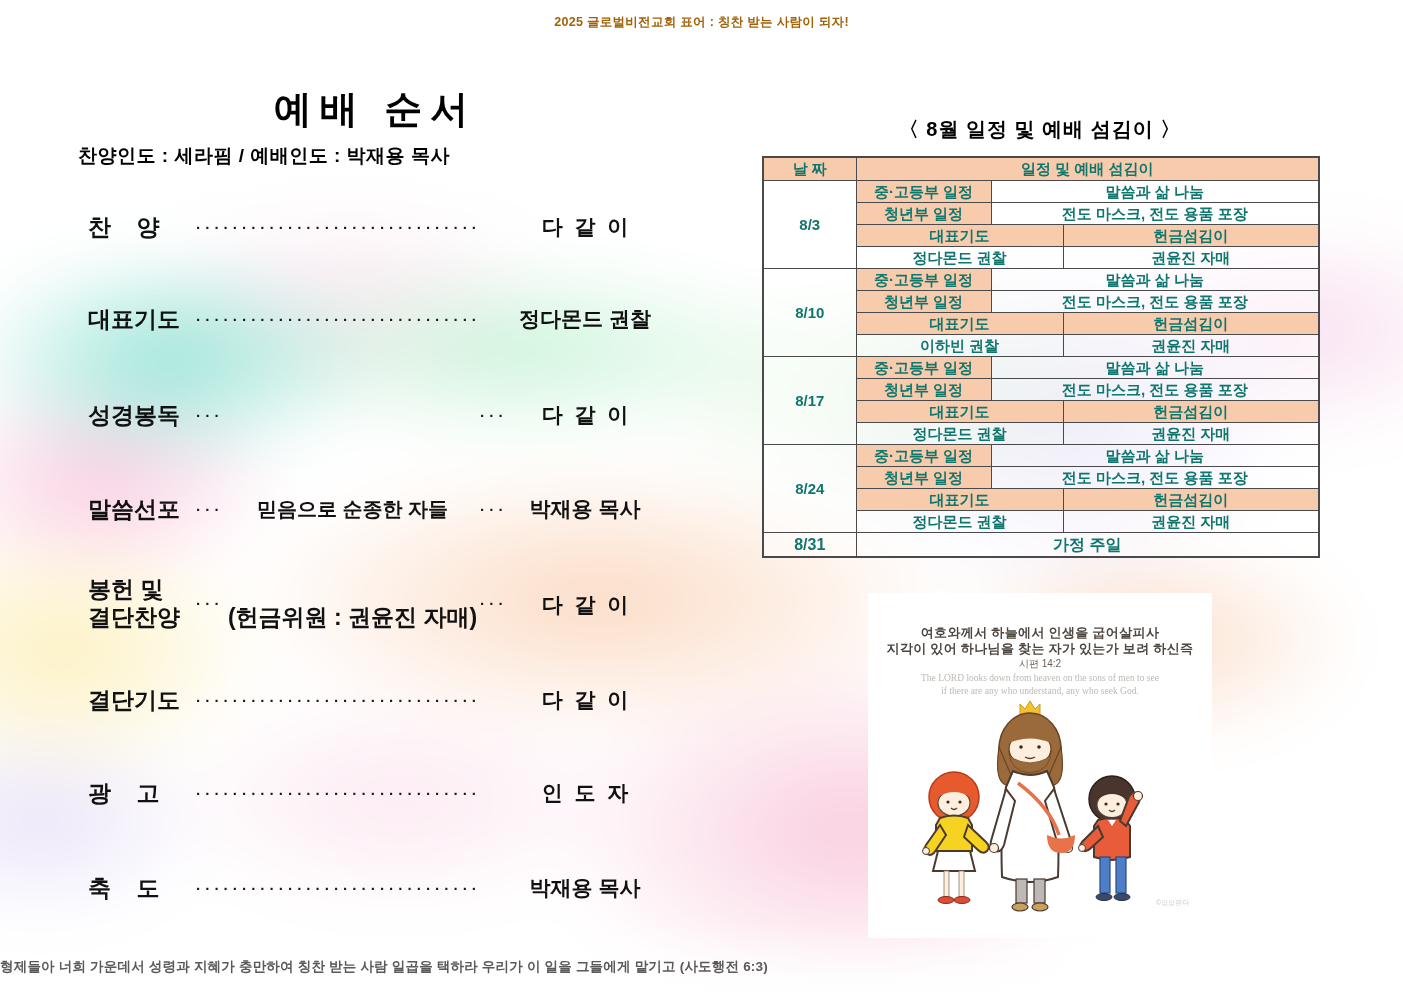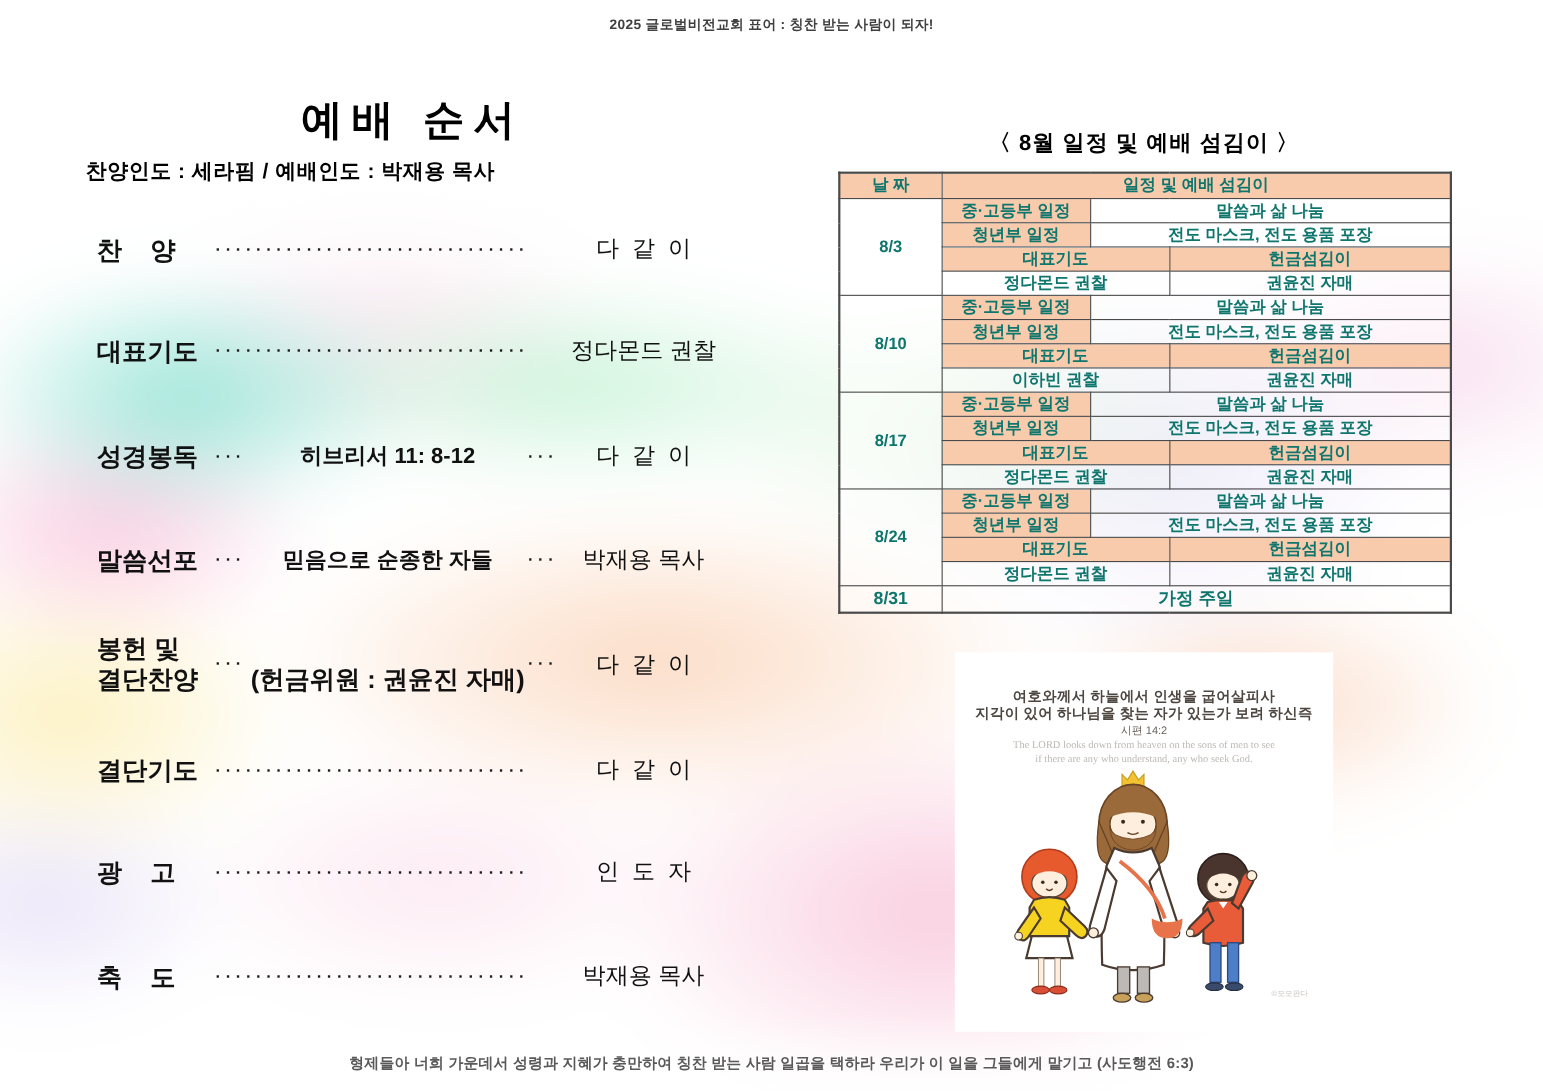--- a/index.html
+++ b/index.html
@@ -33,40 +33,40 @@
     position:absolute;inset:0;
     background:
       linear-gradient(180deg,#fff 0%,#fff 13%,rgba(255,255,255,0) 27%),
       radial-gradient(ellipse 420px 220px at 1340px 60px, #fff 30%, rgba(255,255,255,0) 75%),
       radial-gradient(ellipse 500px 260px at 1360px 980px, #fff 40%, rgba(255,255,255,0) 80%),
       linear-gradient(0deg,rgba(255,255,255,0.85) 0%,rgba(255,255,255,0) 7%);
   }
 
   
   .slogan-top{position:absolute;top:14px;left:0;width:100%;text-align:center;
-    font-size:12.5px;font-weight:bold;color:#404040;letter-spacing:0.3px;}
-  .slogan-bottom{position:absolute;top:958px;left:0;width:100%;text-align:center;
+    font-size:12.5px;font-weight:bold;color:#a16207;letter-spacing:0.3px;}
+  .slogan-bottom{position:absolute;top:958px;left:0;width:100%;
     font-size:13.5px;font-weight:bold;color:#595959;letter-spacing:0.2px;}
 
   
   .w-title{position:absolute;left:180px;top:84px;width:390px;text-align:center;
     font-size:38px;font-weight:800;letter-spacing:8px;color:#000;}
   .w-leaders{position:absolute;left:78px;top:143px;font-size:19px;font-weight:bold;
     letter-spacing:0.5px;color:#000;white-space:pre;}
   .orow{position:absolute;left:0;width:700px;height:28px;}
   .o-label{position:absolute;left:88px;top:0;font-size:23px;font-weight:800;
     white-space:pre;line-height:28px;}
   .o-dots{position:absolute;left:196px;top:1px;font-size:15px;font-weight:bold;
     letter-spacing:4.2px;line-height:28px;color:#1a1a1a;white-space:pre;}
   .o-dots2{position:absolute;left:480px;top:1px;font-size:15px;font-weight:bold;
     letter-spacing:4.2px;line-height:28px;color:#1a1a1a;white-space:pre;}
   .o-center{position:absolute;left:225px;top:0;width:255px;text-align:center;
     font-size:20px;font-weight:800;line-height:28px;white-space:pre;}
   .o-right{position:absolute;left:505px;top:0;width:160px;text-align:center;
-    font-size:21px;font-weight:400;line-height:28px;white-space:pre;}
+    font-size:21px;font-weight:700;line-height:28px;white-space:pre;}
   .orow.two{height:56px;}
   .orow.two .o-label{line-height:28px;}
   .orow.two .o-dots{top:15px;}
   .orow.two .o-dots2{top:15px;}
   .orow.two .o-center{top:28px;font-size:23px;}
   .orow.two .o-right{top:16px;}
 
   
   .s-title{position:absolute;left:762px;top:116px;width:556px;text-align:center;
     font-size:20px;font-weight:800;letter-spacing:1px;color:#000;white-space:pre;}
@@ -119,21 +119,20 @@
 
 <div class="orow" style="top:305px">
   <span class="o-label">대표기도</span>
   <span class="o-dots">·······························</span>
   <span class="o-right">정다몬드 권찰</span>
 </div>
 
 <div class="orow" style="top:401px">
   <span class="o-label">성경봉독</span>
   <span class="o-dots">···</span>
-  <span class="o-center">히브리서 11: 8-12</span>
   <span class="o-dots2">···</span>
   <span class="o-right">다  같  이</span>
 </div>
 
 <div class="orow" style="top:495px">
   <span class="o-label">말씀선포</span>
   <span class="o-dots">···</span>
   <span class="o-center">믿음으로 순종한 자들</span>
   <span class="o-dots2">···</span>
   <span class="o-right">박재용 목사</span>

